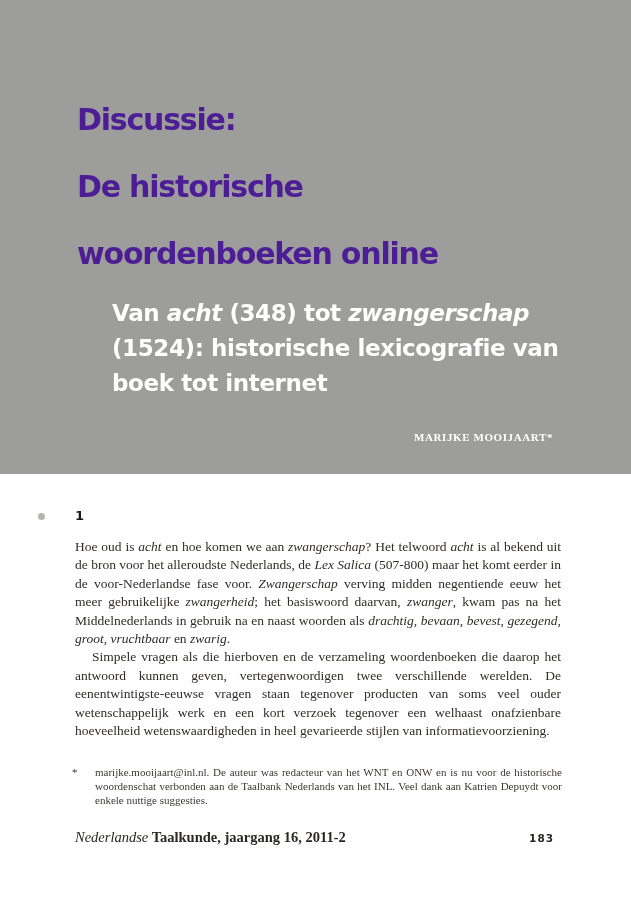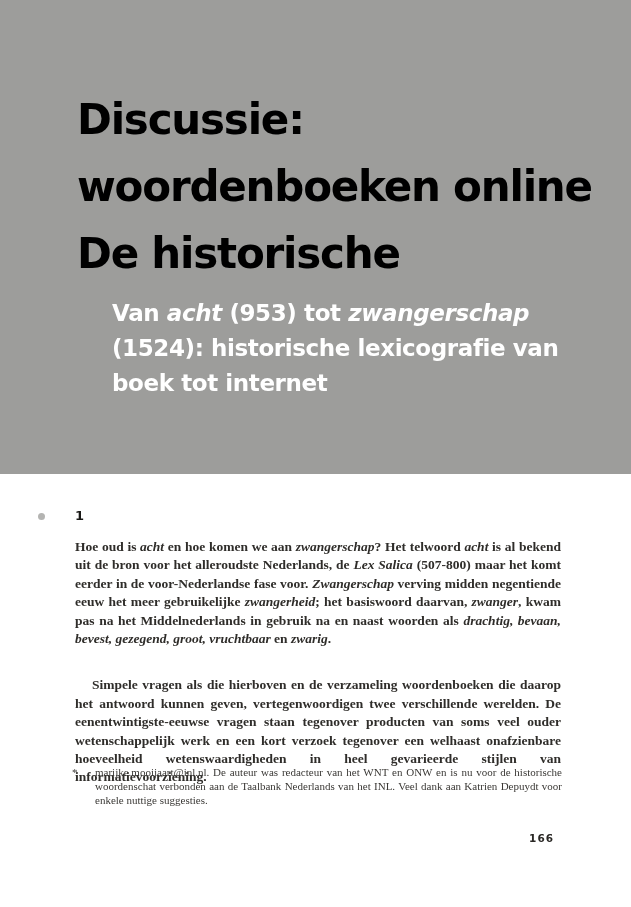--- a/index.html
+++ b/index.html
@@ -7,51 +7,51 @@
     position:relative; width:631px; height:907px; overflow:hidden;
     background:#ffffff; font-family:"Liberation Serif", serif;
   }
   .header-block {
     position:absolute; left:0; top:0; width:631px; height:474px;
     background:#9d9d9b;
   }
   .title {
     position:absolute; left:77px; top:86px;
     font-family:"DejaVu Sans", sans-serif; font-weight:bold;
-    font-size:42px; line-height:67px; color:#000000; letter-spacing:-1.2px;
+    font-size:30px; line-height:67px; color:#4c1d95; letter-spacing:-1.2px;
     white-space:nowrap;
   }
   .subtitle {
     position:absolute; left:112px; top:296px; width:505px;
     font-family:"DejaVu Sans", sans-serif; font-weight:bold;
     font-size:23px; line-height:35px; color:#ffffff; letter-spacing:-0.4px;
   }
   .subtitle i { font-style:italic; }
   .author {
     position:absolute; top:431px; right:78px;
     font-family:Liberation Serif, serif; font-weight:bold;
-    font-size:11px; letter-spacing:0.6px; color:#ffffff;margin-top:41px;
+    font-size:11px; letter-spacing:0.6px; color:#ffffff;
   }
   .section-bullet {
     position:absolute; left:38px; top:513px; width:7px; height:7px;
     border-radius:50%; background:#b4b4b2;
   }
   .section-heading {
     position:absolute; left:75px; top:508px; width:500px;
     font-family:"DejaVu Sans", sans-serif; font-weight:bold;
     font-size:13px; color:#191816; display:flex;
   }
   .section-number { width:21px; flex:0 0 21px; }
   .body-text {
     position:absolute; left:75px; top:538px; width:486px;
     font-size:13.5px; line-height:18.4px; color:#2f2d2a;
     text-align:justify;
   }
-  .body-text p { margin:0;font-weight:bold; }
-  .body-text p.indent { text-indent:17px;margin-top:28px; }
+  .body-text p { margin:0; }
+  .body-text p.indent { text-indent:17px; }
   .body-text i { font-style:italic; }
   .footnote {
     position:absolute; left:72px; top:766px; width:490px;
     font-size:11px; line-height:13.8px; color:#3a3835; display:flex;
   }
   .footnote-marker { width:23px; flex:0 0 23px; }
   .footnote-text { text-align:justify; }
   .footer-line {
     position:absolute; left:75px; top:829px;
     font-size:14.5px; color:#2a2825; white-space:nowrap;
@@ -65,39 +65,42 @@
   }
 </style>
 </head>
 <body>
 
 <div class="page">
 
   <div class="header-block">
     <div class="title">
       <div>Discussie:</div>
+      <div>De historische</div>
       <div>woordenboeken online</div>
-      <div>De historische</div>
     </div>
-    <div class="subtitle"><span>Van </span><i>acht</i><span> (953) tot </span><i>zwangerschap</i><span> (1524): historische lexicografie van boek tot internet</span></div>
+    <div class="subtitle"><span>Van </span><i>acht</i><span> (348) tot </span><i>zwangerschap</i><span> (1524): historische lexicografie van boek tot internet</span></div>
     <div class="author">MARIJKE MOOIJAART*</div>
   </div>
 
   <div class="section-bullet"></div>
 
   <div class="section-heading">
     <span class="section-number">1</span>
   </div>
 
   <div class="body-text">
     <p><span>Hoe oud is </span><i>acht</i><span> en hoe komen we aan </span><i>zwangerschap</i><span>? Het telwoord </span><i>acht</i><span> is al bekend uit de bron voor het alleroudste Nederlands, de </span><i>Lex Salica</i><span> (507-800) maar het komt eerder in de voor-Nederlandse fase voor. </span><i>Zwangerschap</i><span> verving midden negentiende eeuw het meer gebruikelijke </span><i>zwangerheid</i><span>; het basiswoord daarvan, </span><i>zwanger</i><span>, kwam pas na het Middelnederlands in gebruik na en naast woorden als </span><i>drachtig, bevaan, bevest, gezegend, groot, vruchtbaar</i><span> en </span><i>zwarig</i><span>.</span></p>
     <p class="indent"><span>Simpele vragen als die hierboven en de verzameling woordenboeken die daarop het antwoord kunnen geven, vertegenwoordigen twee verschillende werelden. De eenentwintigste-eeuwse vragen staan tegenover producten van soms veel ouder wetenschappelijk werk en een kort verzoek tegenover een welhaast onafzienbare hoeveelheid wetenswaardigheden in heel gevarieerde stijlen van informatievoorziening.</span></p>
   </div>
 
   <div class="footnote">
     <span class="footnote-marker">*</span>
     <span class="footnote-text">marijke.mooijaart@inl.nl. De auteur was redacteur van het WNT en ONW en is nu voor de historische woordenschat verbonden aan de Taalbank Nederlands van het INL. Veel dank aan Katrien Depuydt voor enkele nuttige suggesties.</span>
   </div>
 
+  <div class="footer-line">
+    <span class="journal-italic">Nederlandse</span><span class="journal-rest"> Taalkunde, jaargang 16, 2011-2</span>
+  </div>
 
-  <div class="page-number">166</div>
+  <div class="page-number">183</div>
 
 </div>
 
 </body></html>

